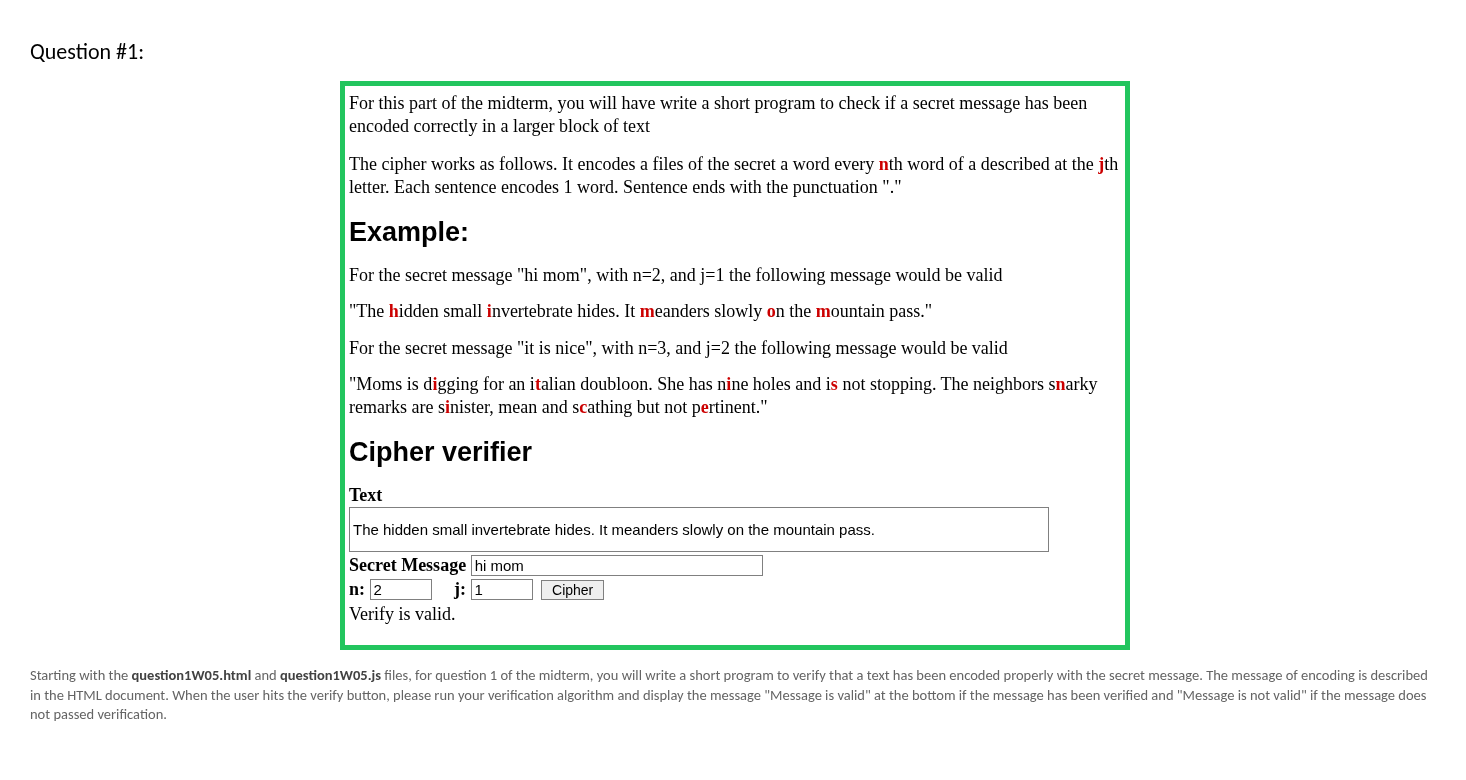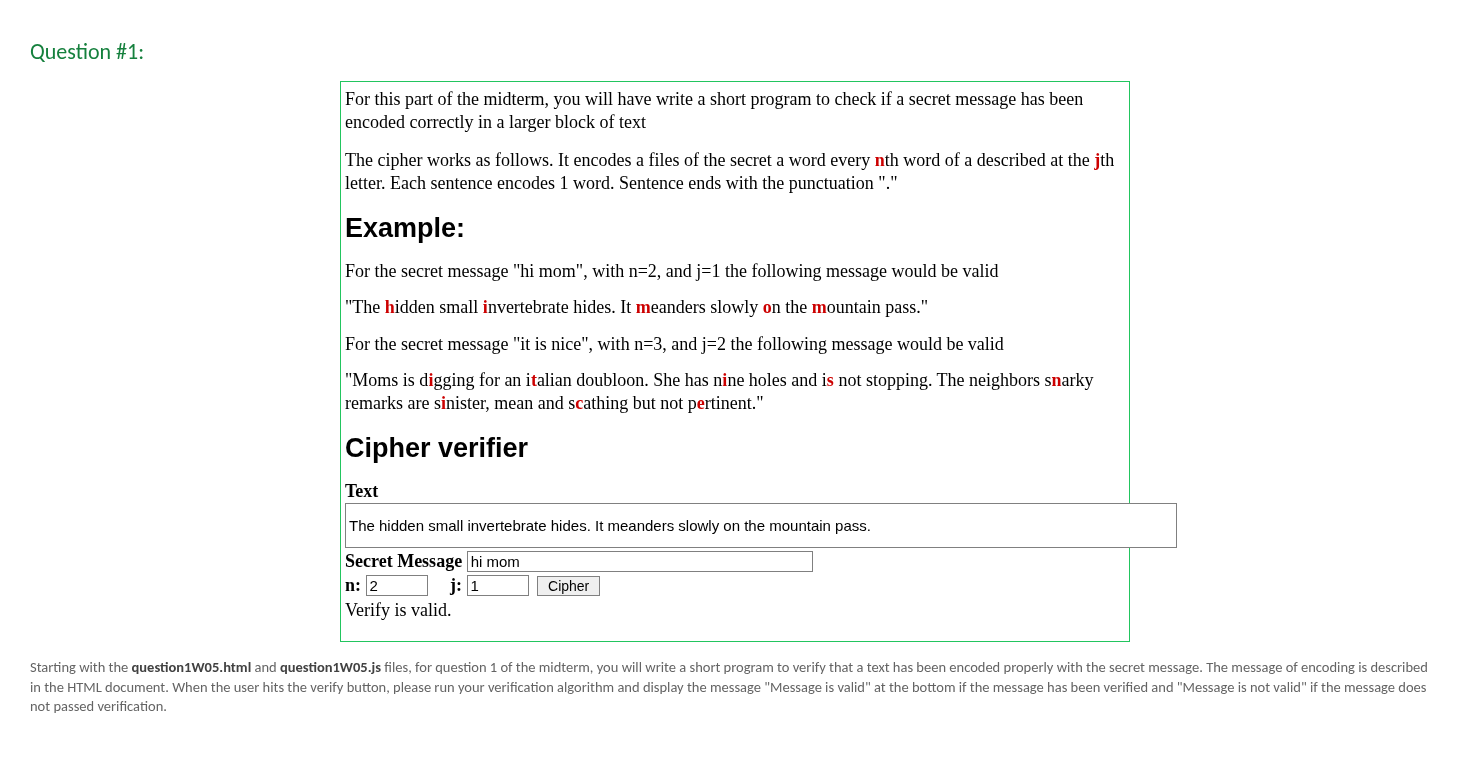--- a/index.html
+++ b/index.html
@@ -8,59 +8,59 @@
     padding: 0;
     width: 1466px;
     height: 780px;
     background: #fff;
     font-family: Calibri, "Segoe UI", Arial, sans-serif;
   }
   .page {
     padding: 30px 30px 0 30px;
   }
   .q-title {
-    color: #15803d;
+    color: #000000;
     font-size: 22px;
     font-weight: 400;
     margin: 8px 0 16px 0;
   }
   .frame {
     width: 790px;
     margin-left: 310px;
-    border: 1px solid #22c55e;
+    border: 5px solid #22c55e;
     padding: 6px 4px 20px 4px;
     font-family: "Times New Roman", Times, serif;
     font-size: 18px;
     color: #000;
     line-height: 1.25;
   }
   .frame p {
     margin: 0 0 16px 0;
   }
   .frame p.tight { margin-bottom: 14px; }
   .frame h2 {
     font-family: Liberation Sans, sans-serif;
     font-weight: bold;
     font-size: 27px;
     margin: 18px 0 14px 0;
   }
   .red { color: #cc0000; font-weight: bold; }
   .redchar { color: #cc0000; font-weight: bold; }
   .form-block b { font-weight: bold; }
   .text-input {
-    width: 832px;
+    width: 700px;
     font-family: Arial, sans-serif;
     font-size: 15px;
     padding: 13px 3px;
     border: 1px solid #808080;
     background: #fff;
   }
   .row { margin-top: 2px; }
   .secret-input {
-    width: 346px;
+    width: 292px;
     font-family: Arial, sans-serif;
     font-size: 15px;
     padding: 1px 3px;
     border: 1px solid #808080;
     background: #fff;
   }
   .num-input {
     width: 62px;
     font-family: Arial, sans-serif;
     font-size: 15px;

